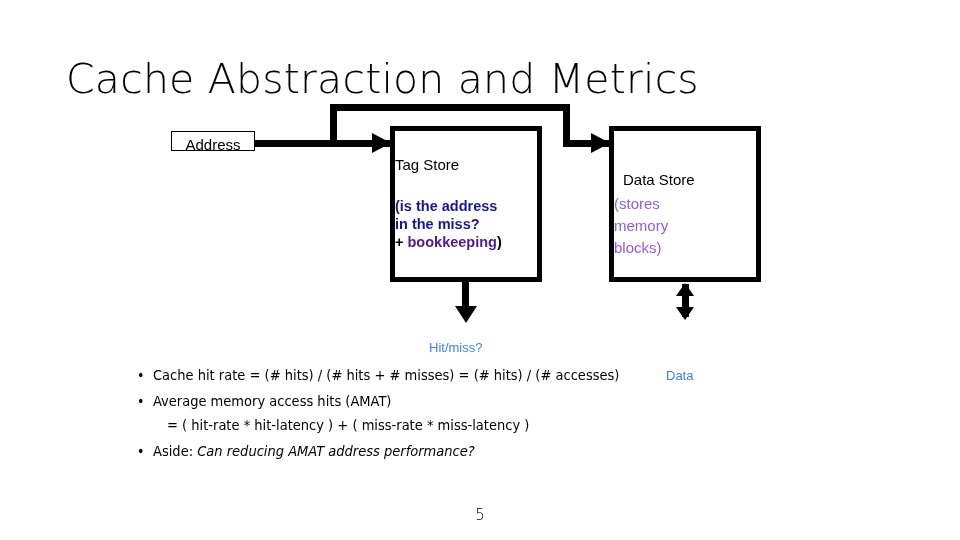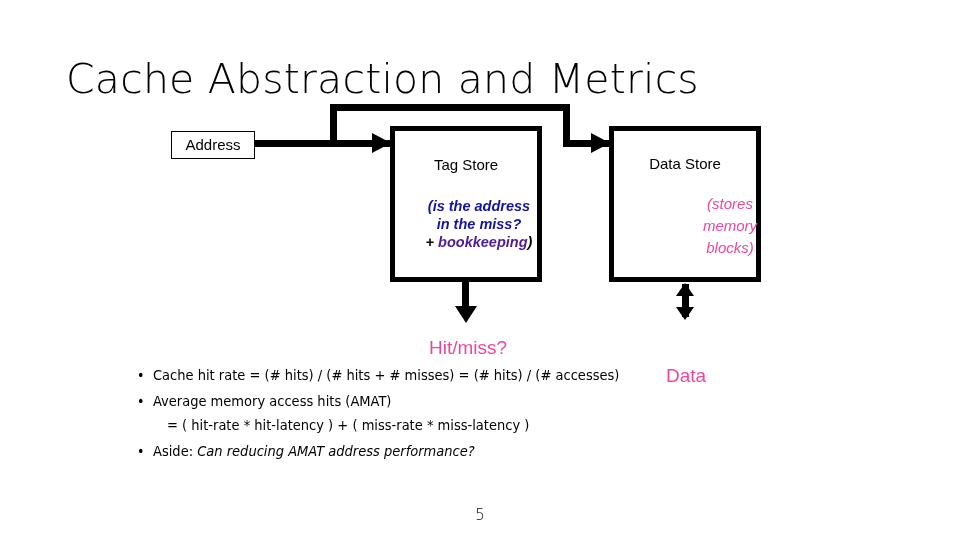--- a/index.html
+++ b/index.html
@@ -43,21 +43,21 @@
     width: 960px;
     height: 540px;
   }
   .wire { position: absolute; background: #000000; }
 
   .addr-box {
     position: absolute;
     left: 171px;
     top: 131px;
     width: 84px;
-    height: 28px;
+    height: 20px;
     border: 1px solid #000000;
     box-sizing: border-box;
     background: #ffffff;
   }
   .addr-box span {
     display: block;
     text-align: center;
     font-size: 15px;
     line-height: 26px;
     color: #000000;
@@ -69,48 +69,47 @@
     box-sizing: border-box;
     background: #ffffff;
   }
   #tag-store-box { left: 390px; top: 126px; width: 152px; height: 156px; }
   #data-store-box { left: 609px; top: 126px; width: 152px; height: 156px; }
 
   .store-title {
     position: absolute;
     left: 0;
     width: 100%;
-    text-align: center;
+    text-align: left;
     font-size: 15px;
     line-height: 18px;
     color: #000000;
   }
   .store-sub {
     position: absolute;
-    left: 13px;
+    left: 0;
     width: 100%;
-    text-align: center;
+    text-align: left;
     font-size: 14.5px;
     font-weight: bold;
     line-height: 18px;
-    font-style: italic;
   }
   #tag-store-box .store-title { top: 25px; }
   #tag-store-box .store-sub  { top: 66px; color: #1414a0; }
-  #data-store-box .store-title { top: 24px; }
-  #data-store-box .store-sub  { top: 62px; color: #ec4899; font-weight: normal; font-size: 15px; line-height: 22px; padding-left: 32px; }
+  #data-store-box .store-title { top: 40px; padding-left: 9px; }
+  #data-store-box .store-sub  { top: 62px; color: #8b5cf6; font-weight: normal; font-size: 15px; line-height: 22px; }
 
   .blk { color: #000000; }
   .red { color: #4c1d95; }
 
   .out-label {
     position: absolute;
-    font-size: 19px;
-    line-height: 18px;
-    color: #ec4899;
+    font-size: 13px;
+    line-height: 18px;
+    color: #3b82f6;
     white-space: nowrap;
   }
 
   
   #bullets {
     position: absolute;
     left: 137px;
     top: 366px;
     width: 720px;
     font-family: "DejaVu Sans", sans-serif;

